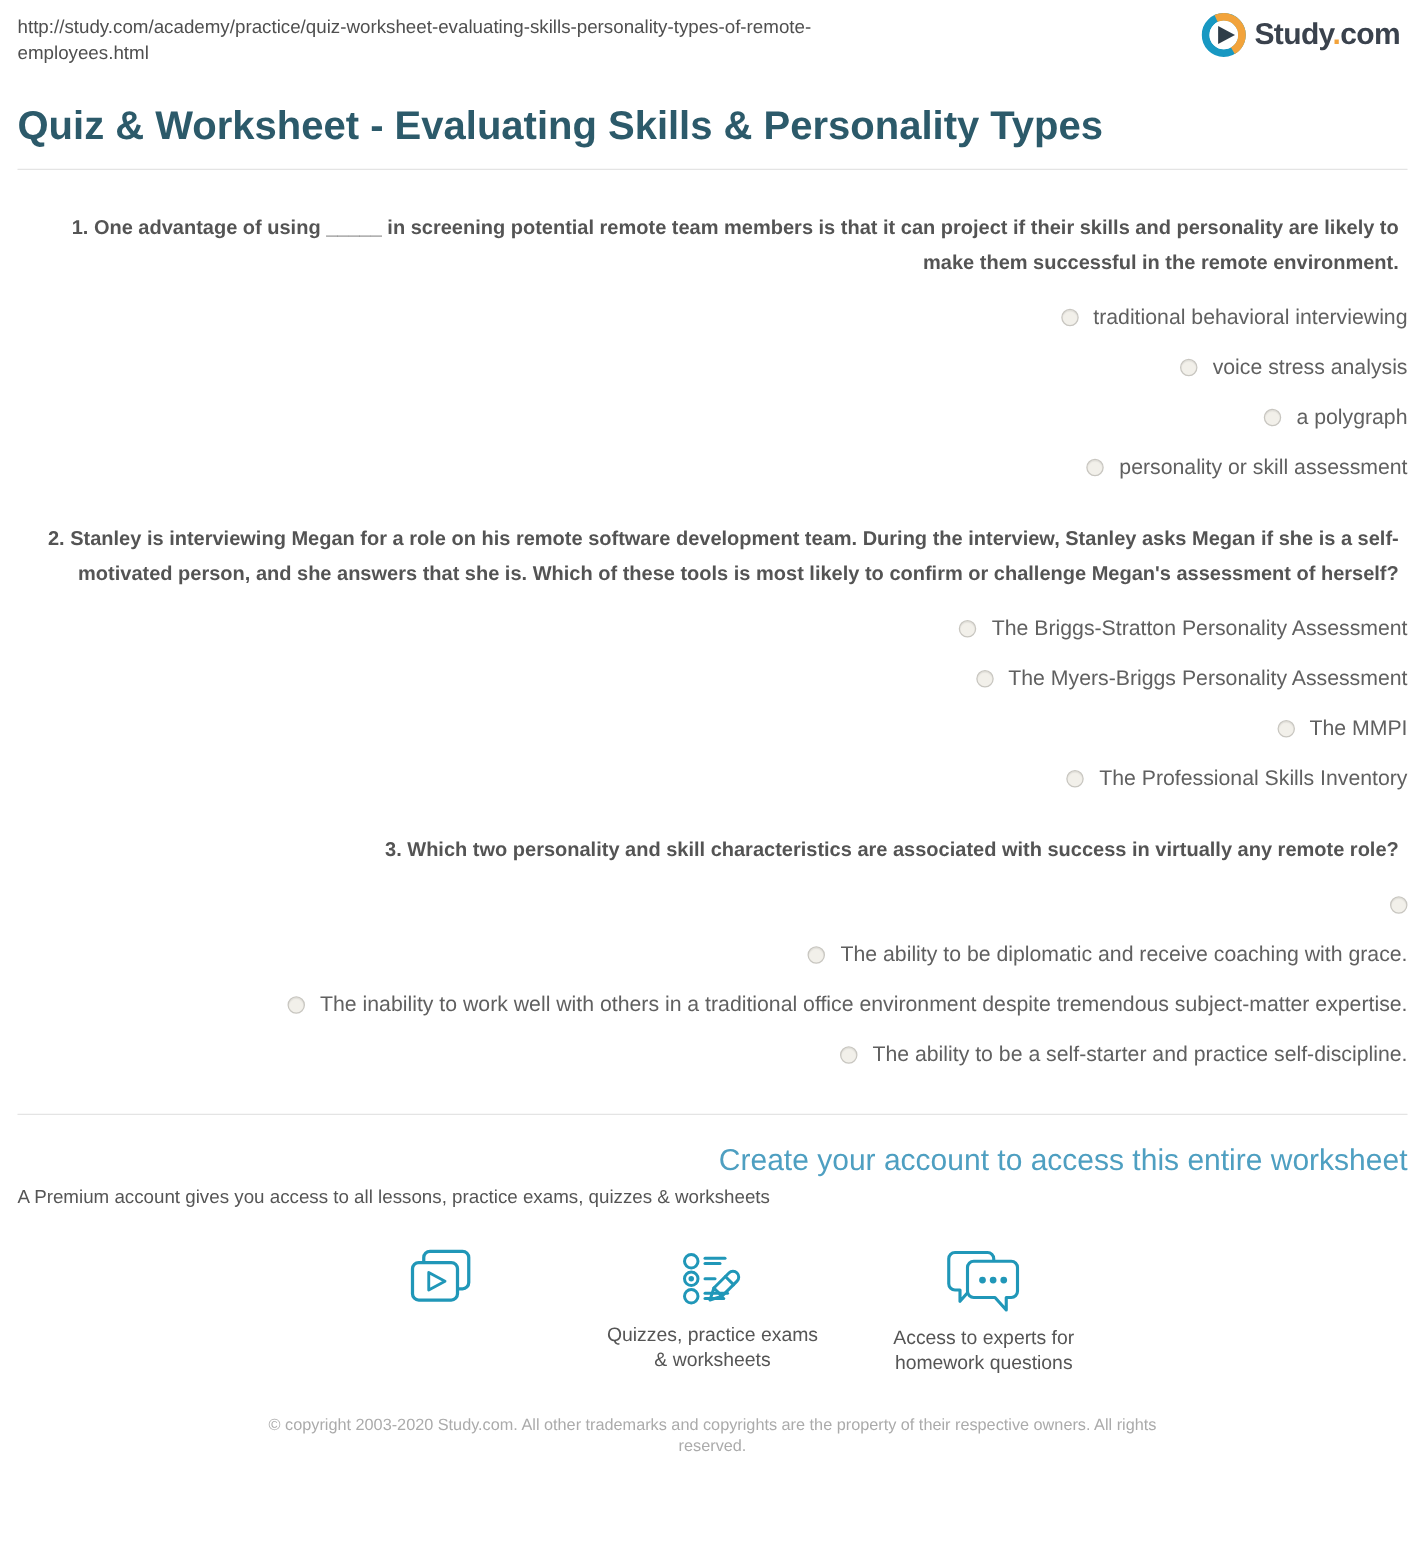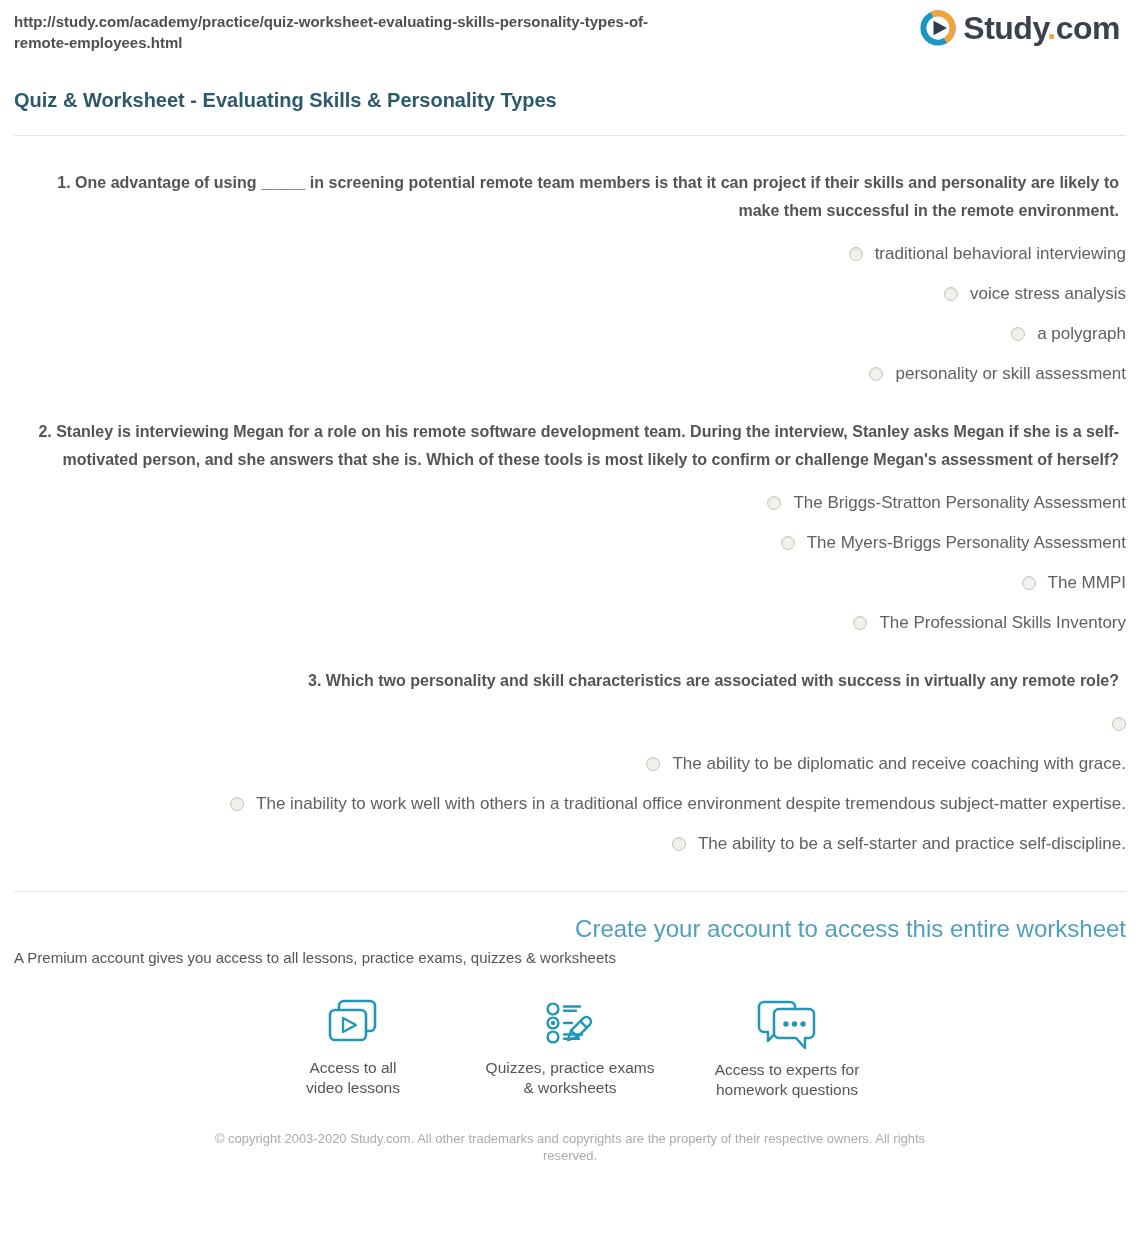--- a/index.html
+++ b/index.html
@@ -13,45 +13,44 @@
   .page { position: relative; padding: 0 14px 30px; }
 
   
   .url {
     padding-top: 11px;
     font-size: 15px;
     line-height: 21px;
     color: #4f4f4f;
     max-width: 655px;
     overflow-wrap: break-word;
-    font-weight: bold;
   }
   .logo {
     position: absolute;
     top: 10px;
     right: 20px;
     display: flex;
     align-items: center;
     gap: 7px;
     cursor: pointer;
   }
   .logo-text {
-    font-size: 32px;
+    font-size: 24px;
     font-weight: bold;
     color: #3A424D;
     letter-spacing: -0.5px;
     line-height: 36px;
     white-space: nowrap;
   }
   .logo-dot { color: #F2A33B; }
 
   
   .title {
     margin: 28px 0 0;
-    font-size: 20px;
+    font-size: 32px;
     line-height: 38px;
     font-weight: 700;
     color: #2C5A6A;
   }
   .rule {
     border: none;
     border-top: 1px solid #E4E4E4;
     margin: 16px 0 0;
   }
 
@@ -220,24 +219,20 @@
   <div class="features">
 
     <div class="feature">
       <span class="feature-icon">
         <svg width="54" height="50" viewBox="0 0 54 50" fill="none" stroke="#2097B8" stroke-width="2.6" stroke-linejoin="round">
           <rect x="13" y="3" width="36" height="30" rx="5"></rect>
           <rect x="4" y="12" width="36" height="30" rx="5" fill="#fff"></rect>
           <polygon points="17,20 30,27 17,34" stroke-width="2.3"></polygon>
         </svg>
       </span>
-      <div class="feature-label">
-        <span>Access to all</span><br>
-        <span>video lessons</span>
-      </div>
     </div>
 
     <div class="feature">
       <span class="feature-icon">
         <svg width="56" height="50" viewBox="0 0 56 50" fill="none" stroke="#2097B8" stroke-width="2.4" stroke-linecap="round" stroke-linejoin="round">
           <circle cx="11" cy="11" r="5.4"></circle>
           <circle cx="11" cy="25" r="5.4"></circle>
           <circle cx="11" cy="39" r="5.4"></circle>
           <circle cx="11" cy="25" r="2.2" fill="#2097B8" stroke="none"></circle>
           <path d="M22,8.5 H38"></path>

